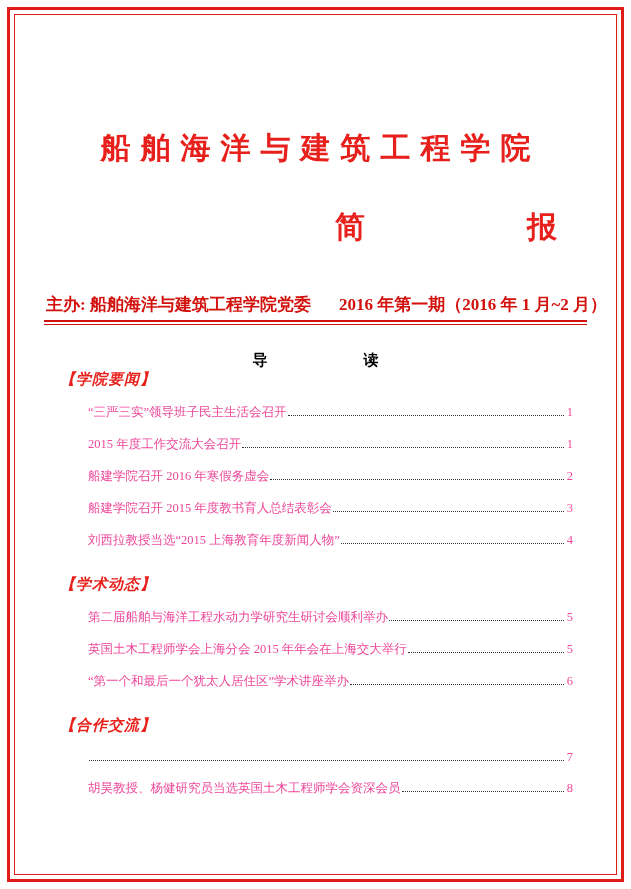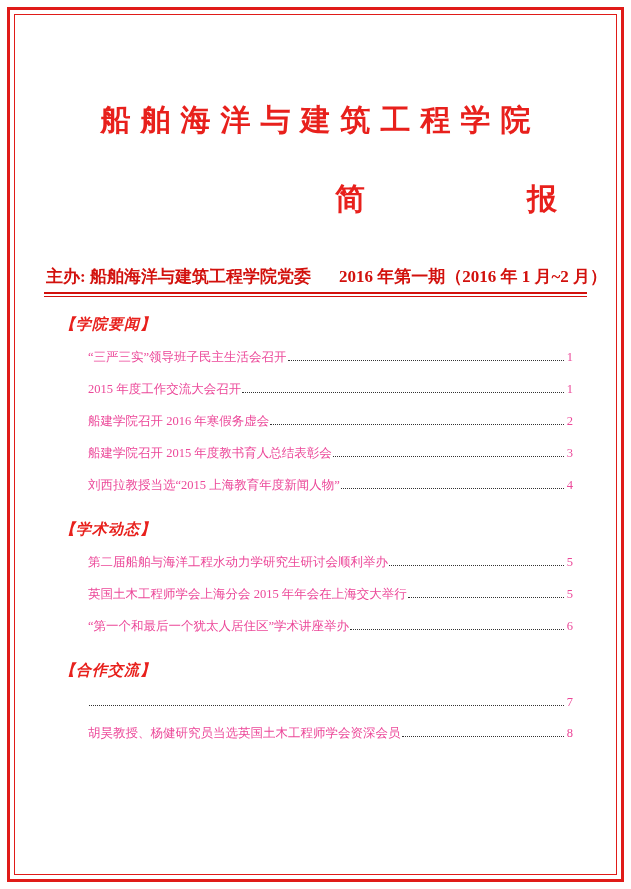--- a/index.html
+++ b/index.html
@@ -47,21 +47,21 @@
     top: 40px;
     width: 551px;
     height: 809px;
   }
   .masthead {
     text-align: center;
     color: #e8201c;
     font-weight: bold;
     font-size: 30px;
     letter-spacing: 10px;
-    margin-top: 60px;
+    margin-top: 88px;
     text-indent: 10px;
     font-family: "Liberation Serif", "DejaVu Serif", serif;
   }
   .masthead2 {
     text-align: right;
     color: #e8201c;
     font-weight: bold;
     font-size: 30px;
     letter-spacing: 34px;
     margin-top: 38px;
@@ -93,21 +93,20 @@
   .toc-title {
     text-align: center;
     font-weight: bold;
     font-size: 15px;
     letter-spacing: 22px;
     text-indent: 22px;
     color: #000;
     margin-top: 26px;
   }
   .section {
-    margin-top: 18px;
   }
   .section-head {
     color: #e8201c;
     font-weight: bold;
     font-size: 15px;
     font-family: "Liberation Sans", "DejaVu Sans", sans-serif;
     font-style: italic;
     margin-left: 20px;
     letter-spacing: 1px;
   }
@@ -147,20 +146,21 @@
     <div class="masthead">船舶海洋与建筑工程学院</div>
     <div class="masthead2">简　　报</div>
 
     <div class="meta-row">
       <div class="meta-left">主办: 船舶海洋与建筑工程学院党委</div>
       <div class="meta-right">2016 年第一期（2016 年 1 月~2 月）</div>
     </div>
     <div class="rule-thick"></div>
     <div class="rule-thin"></div>
 
+    <div class="toc-title">导　　读</div>
 
     <div class="section">
       <div class="section-head">【学院要闻】</div>
       <div class="entry">
         <span class="label">“三严三实”领导班子民主生活会召开</span>
         <span class="dots"></span>
         <span class="page-no">1</span>
       </div>
       <div class="entry">
         <span class="label">2015 年度工作交流大会召开</span>

